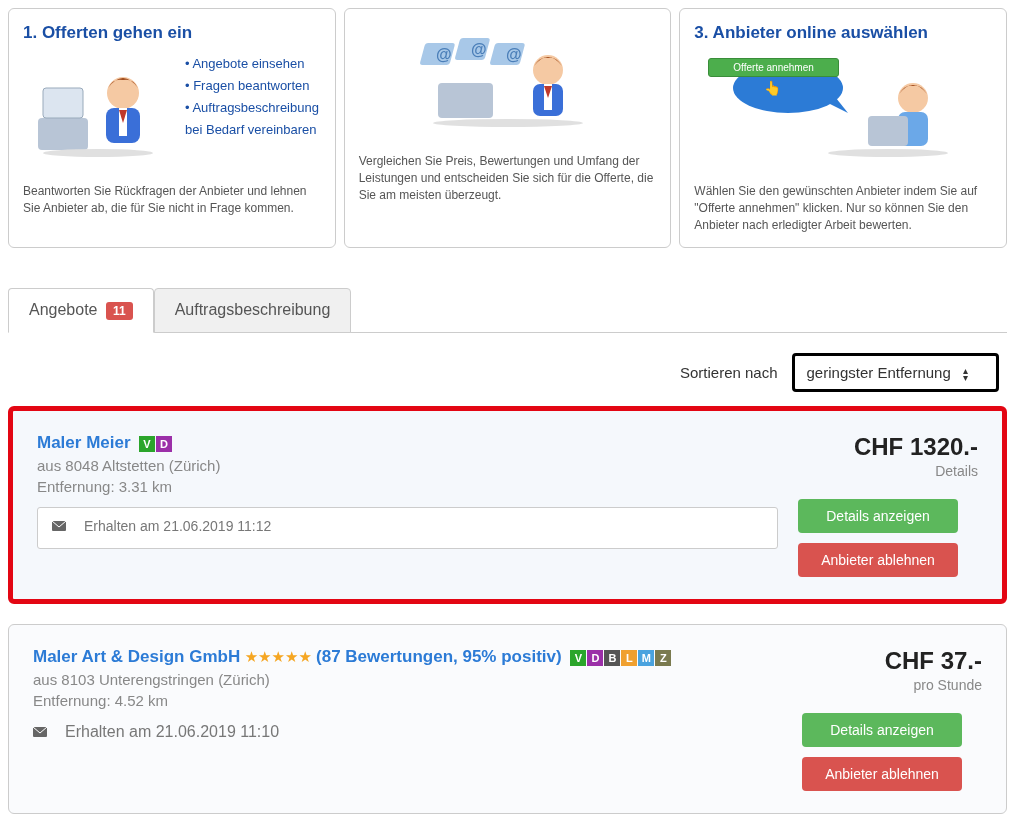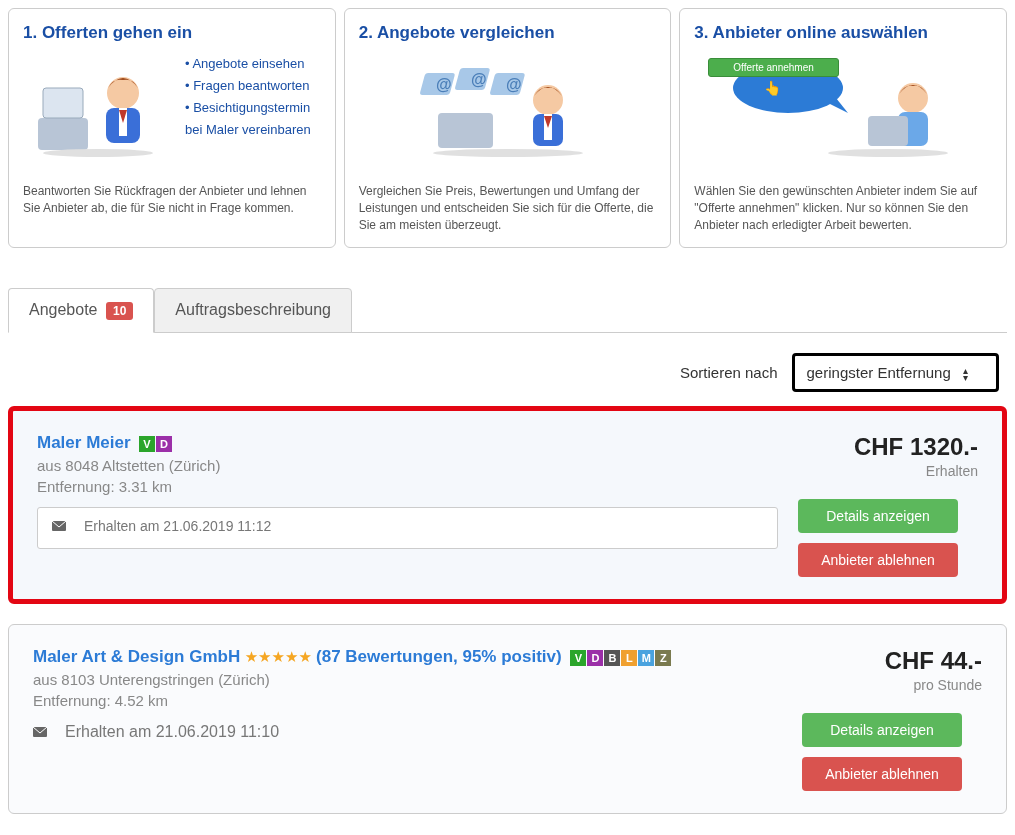--- a/index.html
+++ b/index.html
@@ -83,28 +83,27 @@
           <path d="M75 30 Q90 10 105 30 Q100 20 90 22 Q80 20 75 30" fill="#a04a1a"></path>
           <rect x="73" y="50" width="34" height="35" rx="8" fill="#3a6fd8"></rect>
           <rect x="86" y="50" width="8" height="28" fill="#fff"></rect>
           <path d="M86 52 L90 65 L94 52 Z" fill="#c0392b"></path>
           <ellipse cx="65" cy="95" rx="55" ry="4" fill="#e0e0e0"></ellipse>
         </svg>
       </div>
       <div class="step-bullets">
         <div>Angebote einsehen</div>
         <div>Fragen beantworten</div>
-        <div>Besichtigungstermin bei Maler vereinbaren</div>
+        <div>Auftragsbeschreibung bei Bedarf vereinbaren</div>
       </div>
     </div>
     <div class="step-desc">Beantworten Sie Rückfragen der Anbieter und lehnen Sie Anbieter ab, die für Sie nicht in Frage kommen.</div>
   </div>
 
   <div class="step">
-    <div class="step-title">2. Angebote vergleichen</div>
     <div class="step-body" style="justify-content:center;">
       <div class="illus" style="width:200px;">
         <svg class="person-svg" viewBox="0 0 200 100" style="width:200px;">
           <g transform="translate(20,5)">
             <rect x="0" y="10" width="30" height="22" rx="3" fill="#a8c8e8" transform="skewX(-15)"></rect>
             <text x="8" y="27" font-size="16" fill="#4a7eb8" font-weight="bold">@</text>
           </g>
           <g transform="translate(55,0)">
             <rect x="0" y="10" width="30" height="22" rx="3" fill="#a8c8e8" transform="skewX(-15)"></rect>
             <text x="8" y="27" font-size="16" fill="#4a7eb8" font-weight="bold">@</text>
@@ -145,21 +144,21 @@
         </div>
       </div>
     </div>
     <div class="step-desc">Wählen Sie den gewünschten Anbieter indem Sie auf "Offerte annehmen" klicken. Nur so können Sie den Anbieter nach erledigter Arbeit bewerten.</div>
   </div>
 </div>
 
 <div class="tabs">
   <div class="tab active">
     <span>Angebote</span>
-    <span class="badge-count">10</span>
+    <span class="badge-count">11</span>
   </div>
   <div class="tab">Auftragsbeschreibung</div>
 </div>
 
 <div class="sort-bar">
   <span class="sort-label">Sortieren nach</span>
   <div class="sort-select">
     <span>geringster Entfernung</span>
     <span class="sort-caret" style="display: inline-block; vertical-align: middle;"><div style="line-height: 7px; font-size: 10px;">▴</div><div style="line-height: 7px; font-size: 10px;">▾</div></span>
   </div>
@@ -185,21 +184,21 @@
               <svg class="envelope-icon" viewBox="0 0 14 10">
                 <rect x="0" y="0" width="14" height="10" rx="1" fill="#666"></rect>
                 <path d="M0 0 L7 6 L14 0" stroke="#fff" stroke-width="1" fill="none"></path>
               </svg> 
               <span>Erhalten am 21.06.2019 11:12</span>
             </div>
           </div>
       </div>
       <div class="offer-right">
         <div class="price">CHF 1320.-</div>
-        <div class="price-sub">Erhalten</div>
+        <div class="price-sub">Details</div>
         <div class="offer-buttons">
           <button class="btn green">Details anzeigen</button>
           <button class="btn red">Anbieter ablehnen</button>
         </div>
       </div>
     </div>
   </div>
 
   <div class="offer-card">
     <div class="offer-top">
@@ -223,21 +222,21 @@
             <div class="msg-head">
               <svg class="envelope-icon" viewBox="0 0 14 10">
                 <rect x="0" y="0" width="14" height="10" rx="1" fill="#666"></rect>
                 <path d="M0 0 L7 6 L14 0" stroke="#fff" stroke-width="1" fill="none"></path>
               </svg> 
               <span>Erhalten am 21.06.2019 11:10</span>
             </div>
           </div>
       </div>
       <div class="offer-right">
-        <div class="price">CHF 44.-</div>
+        <div class="price">CHF 37.-</div>
         <div class="price-sub">pro Stunde</div>
         <div class="offer-buttons">
           <button class="btn green">Details anzeigen</button>
           <button class="btn red">Anbieter ablehnen</button>
         </div>
       </div>
     </div>
   </div>
 </div>
 

